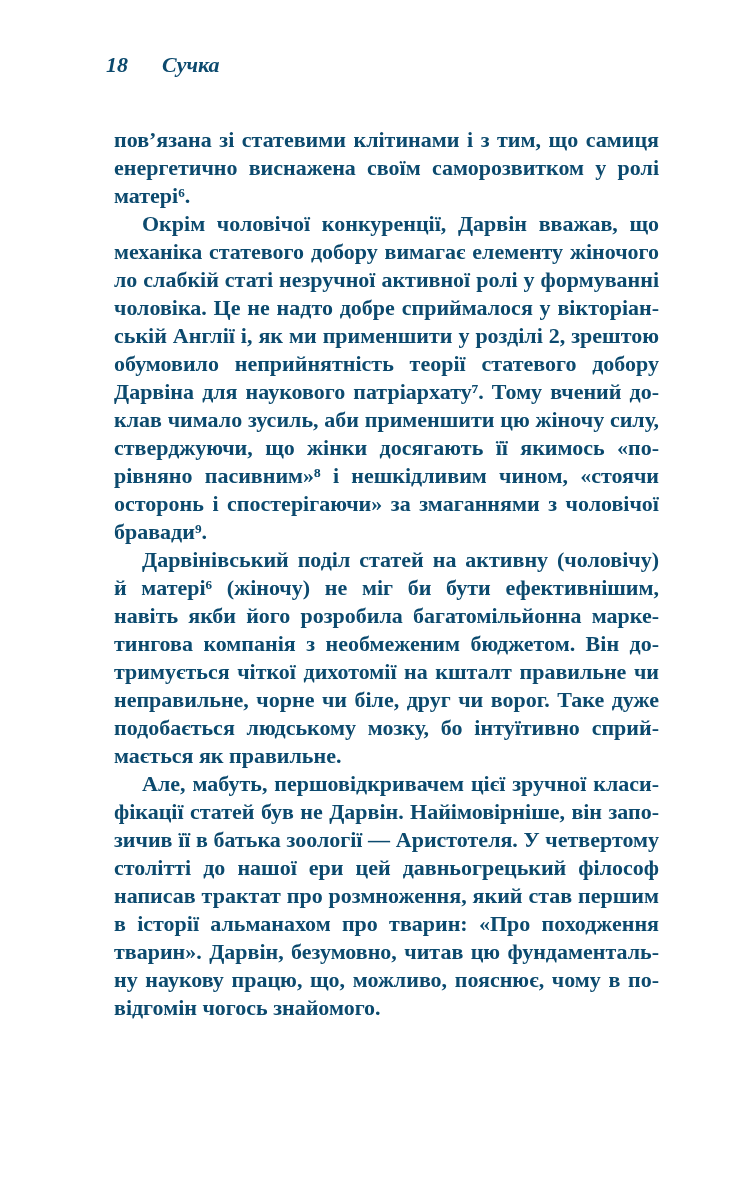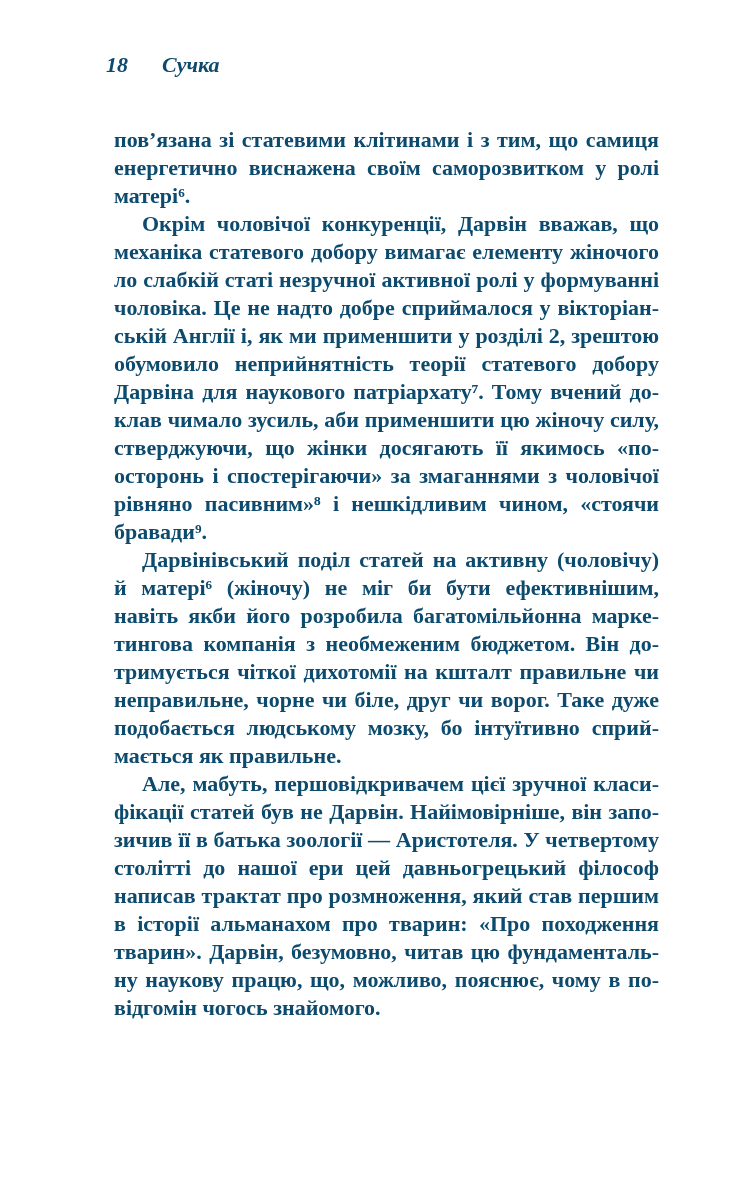--- a/index.html
+++ b/index.html
@@ -70,22 +70,22 @@
       <div class="paragraph">
         <div class="line indent">Окрім чоловічої конкуренції, Дарвін вважав, що</div>
         <div class="line">механіка статевого добору вимагає елементу жіночого</div>
         <div class="line">ло слабкій статі незручної активної ролі у формуванні</div>
         <div class="line">чоловіка. Це не надто добре сприймалося у вікторіан-</div>
         <div class="line">ській Англії і, як ми применшити у розділі 2, зрештою</div>
         <div class="line">обумовило неприйнятність теорії статевого добору</div>
         <div class="line">Дарвіна для наукового патріархату⁷. Тому вчений до-</div>
         <div class="line">клав чимало зусиль, аби применшити цю жіночу силу,</div>
         <div class="line">стверджуючи, що жінки досягають її якимось «по-</div>
+        <div class="line">рівняно пасивним»⁸ і нешкідливим чином, «стоячи</div>
         <div class="line">осторонь і спостерігаючи» за змаганнями з чоловічої</div>
-        <div class="line">рівняно пасивним»⁸ і нешкідливим чином, «стоячи</div>
         <div class="line lastline">бравади⁹.</div>
       </div>
       <div class="paragraph">
         <div class="line indent">Дарвінівський поділ статей на активну (чоловічу)</div>
         <div class="line">й матері⁶ (жіночу) не міг би бути ефективнішим,</div>
         <div class="line">навіть якби його розробила багатомільйонна марке-</div>
         <div class="line">тингова компанія з необмеженим бюджетом. Він до-</div>
         <div class="line">тримується чіткої дихотомії на кшталт правильне чи</div>
         <div class="line">неправильне, чорне чи біле, друг чи ворог. Таке дуже</div>
         <div class="line">подобається людському мозку, бо інтуїтивно сприй-</div>

